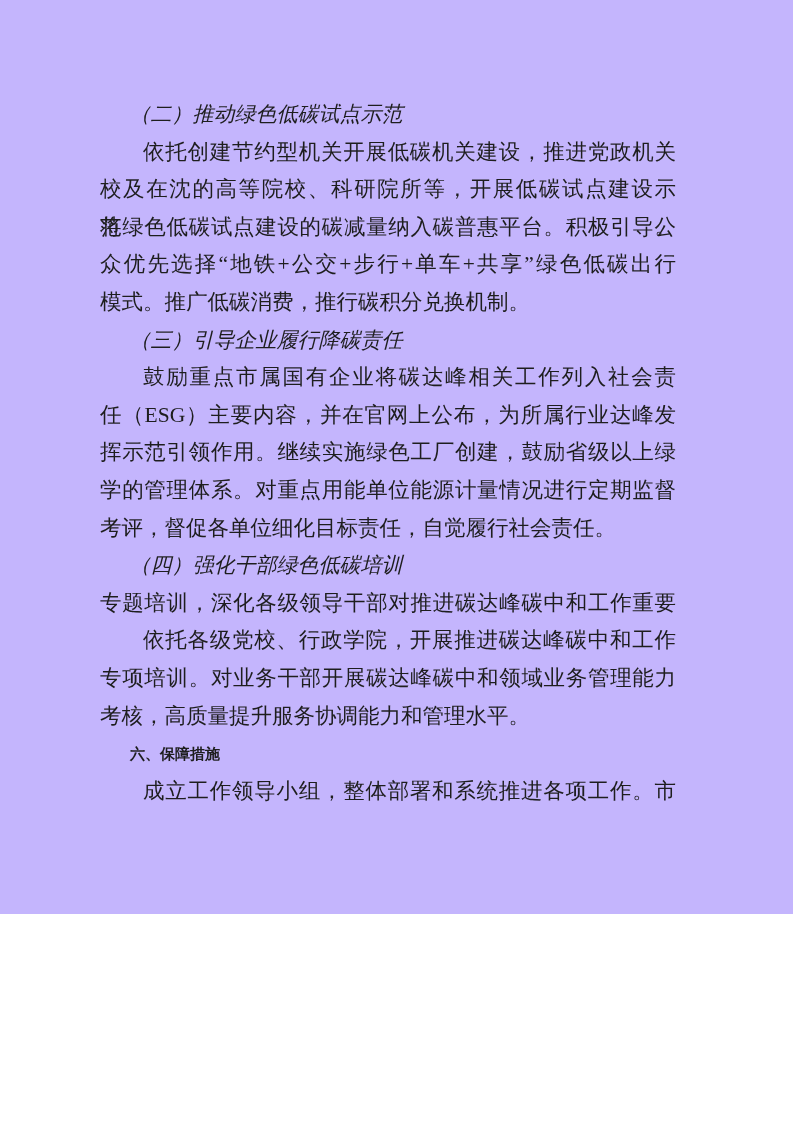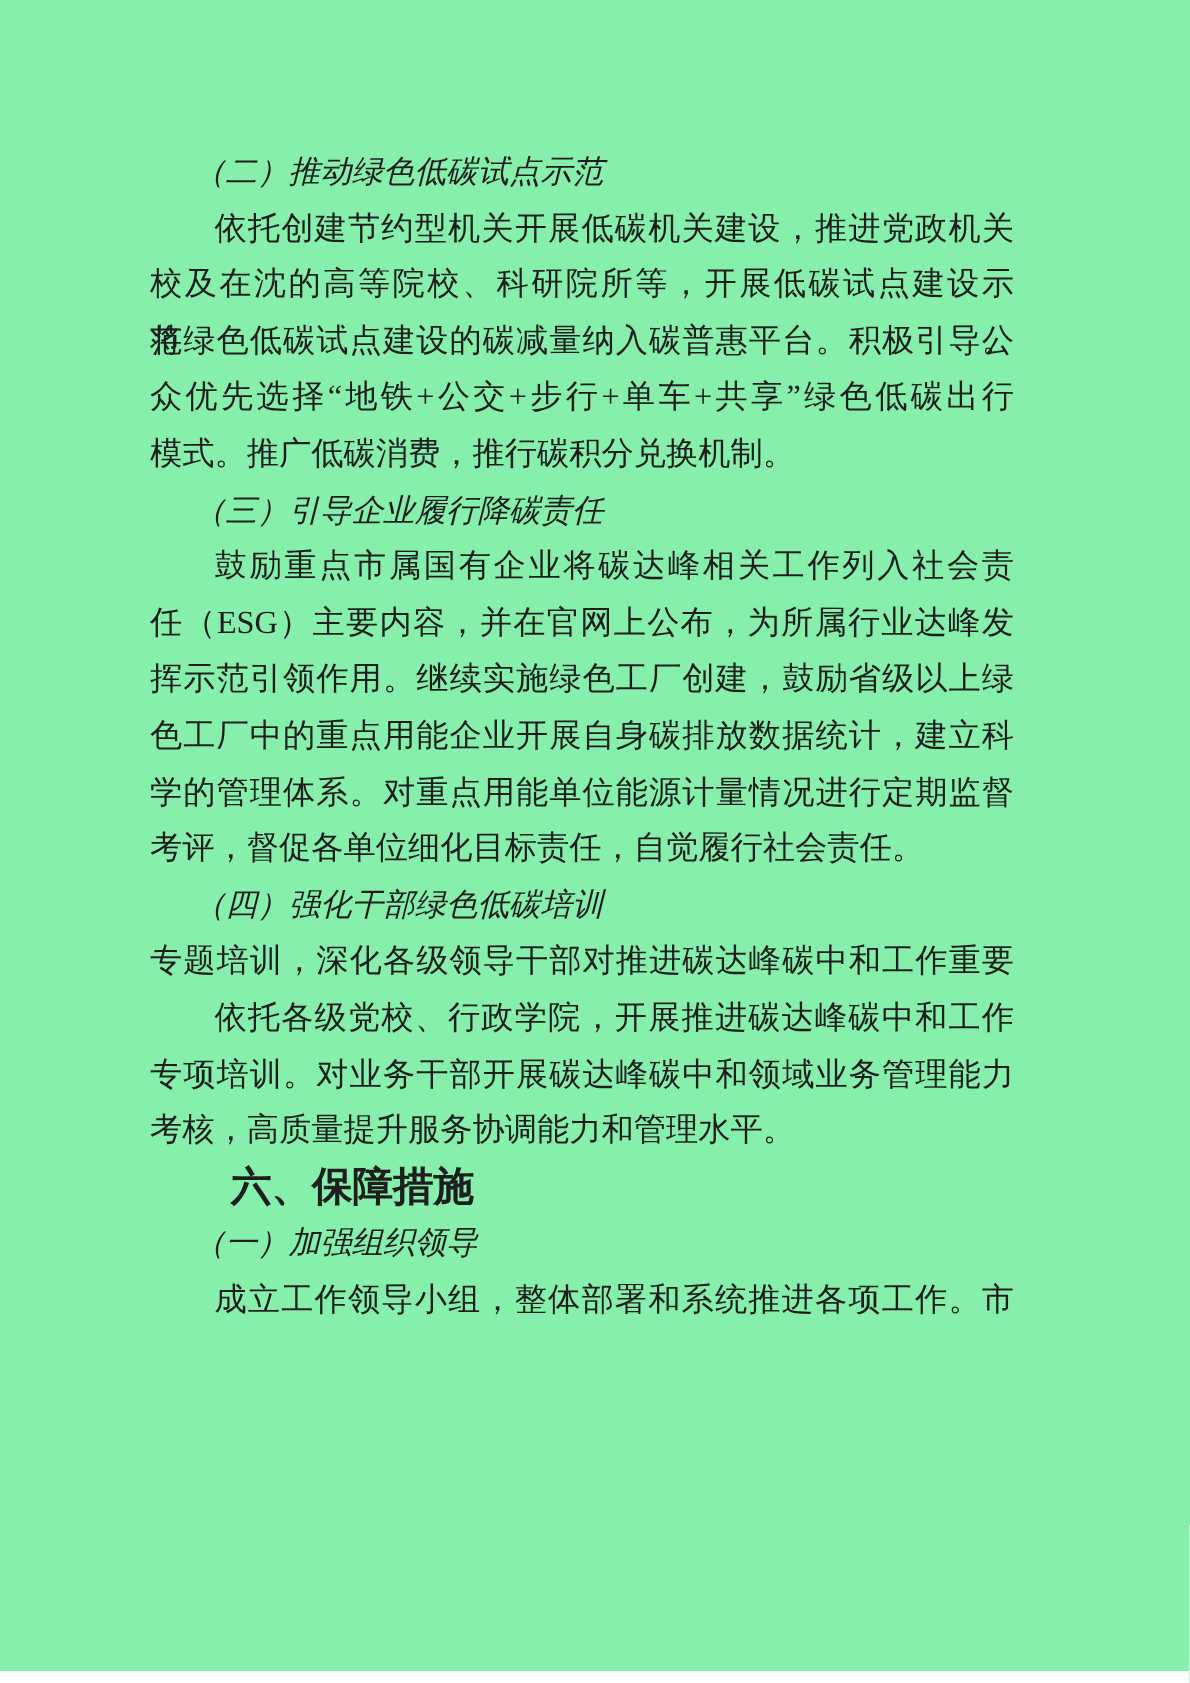--- a/index.html
+++ b/index.html
@@ -3,22 +3,22 @@
 <meta charset="utf-8">
 <style>
   html, body {
     margin: 0;
     padding: 0;
     background: #ffffff;
   }
   .page {
     position: relative;
     width: 793px;
-    height: 1114px;
-    background: #86efac;
+    height: 914px;
+    background: #c4b5fd;
     overflow: hidden;
     font-family: "Liberation Sans", sans-serif;
   }
   .content {
     position: absolute;
     left: 100px;
     top: 96px;
     width: 576px;
     color: #1e1e1e;
   }
@@ -46,43 +46,41 @@
     font-weight: 400;
     text-align-last: left;
     text-indent: 1.4em;
     font-size: 21px;
   }
   .line.h-bold {
     font-family: "Liberation Sans", sans-serif;
     font-weight: 700;
     text-align-last: left;
     text-indent: 2em;
-    font-size: 27px;
+    font-size: 15px;
   }
 </style>
 </head>
 <body>
 
 <div class="page">
   <div class="content">
       <div class="line h-kaiti">（二）推动绿色低碳试点示范</div>
       <div class="line body indent">依托创建节约型机关开展低碳机关建设，推进党政机关</div>
       <div class="line body">校及在沈的高等院校、科研院所等，开展低碳试点建设示范。</div>
       <div class="line body">将绿色低碳试点建设的碳减量纳入碳普惠平台。积极引导公</div>
       <div class="line body">众优先选择“地铁+公交+步行+单车+共享”绿色低碳出行</div>
       <div class="line body lastline">模式。推广低碳消费，推行碳积分兑换机制。</div>
       <div class="line h-kaiti">（三）引导企业履行降碳责任</div>
       <div class="line body indent">鼓励重点市属国有企业将碳达峰相关工作列入社会责</div>
       <div class="line body">任（ESG）主要内容，并在官网上公布，为所属行业达峰发</div>
       <div class="line body">挥示范引领作用。继续实施绿色工厂创建，鼓励省级以上绿</div>
-      <div class="line body">色工厂中的重点用能企业开展自身碳排放数据统计，建立科</div>
       <div class="line body">学的管理体系。对重点用能单位能源计量情况进行定期监督</div>
       <div class="line body lastline">考评，督促各单位细化目标责任，自觉履行社会责任。</div>
       <div class="line h-kaiti">（四）强化干部绿色低碳培训</div>
       <div class="line body">专题培训，深化各级领导干部对推进碳达峰碳中和工作重要</div>
       <div class="line body indent">依托各级党校、行政学院，开展推进碳达峰碳中和工作</div>
       <div class="line body">专项培训。对业务干部开展碳达峰碳中和领域业务管理能力</div>
       <div class="line body lastline">考核，高质量提升服务协调能力和管理水平。</div>
       <div class="line h-bold">六、保障措施</div>
-      <div class="line h-kaiti">（一）加强组织领导</div>
       <div class="line body indent">成立工作领导小组，整体部署和系统推进各项工作。市</div>
     </div>
 </div>
 
 </body></html>

